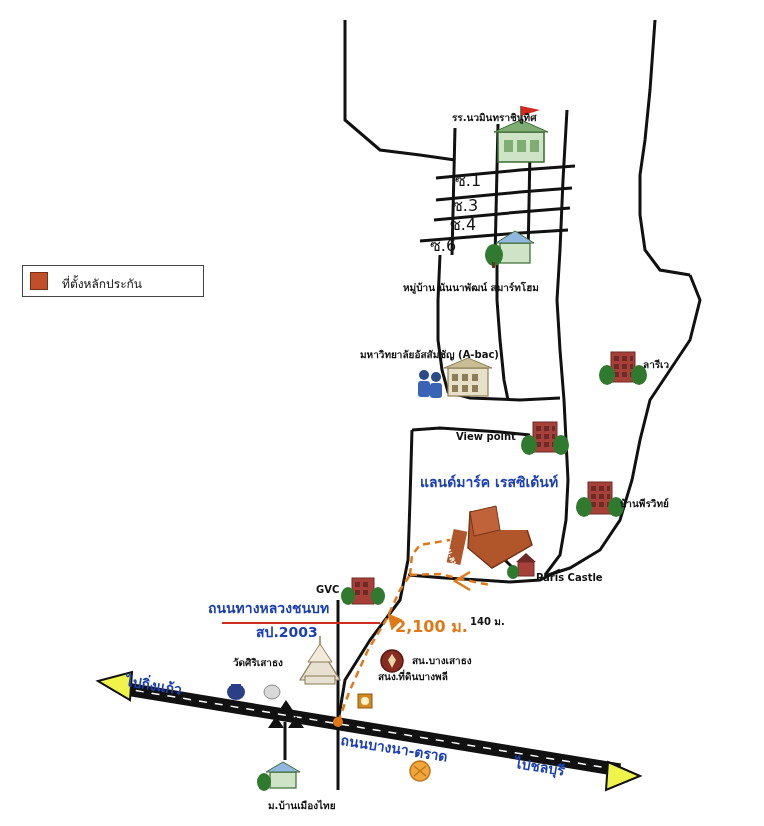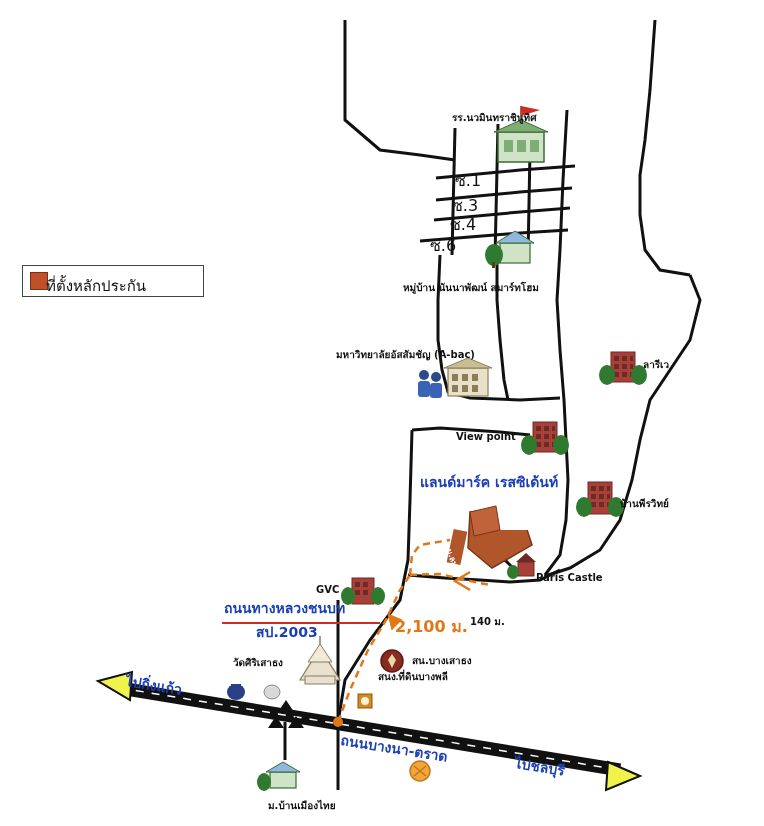--- a/index.html
+++ b/index.html
@@ -26,21 +26,21 @@
   .lbl.orange{color:#e07818;font-weight:bold;font-size:16px;}
   .legend-box{
     position:absolute;
     left:22px;top:265px;width:180px;height:30px;
     border:1px solid #444;background:#fff;
   }
   .legend-swatch{
     position:absolute;left:30px;top:272px;width:16px;height:16px;
     background:#c0502a;border:1px solid #7a2f17;
   }
-  .legend-text{position:absolute;left:46px;top:274px;font-size:15px;color:#111;}
+  .legend-text{position:absolute;left:62px;top:274px;font-size:12px;color:#111;}
   .dim-underline{
     position:absolute;left:222px;top:622px;width:158px;height:0;
     border-top:2px solid #d02b1e;
   }
 </style>
 </head>
 <body>
 
 <svg id="map" viewBox="0 0 764 826" xmlns="http://www.w3.org/2000/svg">
   <rect x="0" y="0" width="764" height="826" fill="#ffffff"></rect>
@@ -256,30 +256,30 @@
 <div class="legend-text">ที่ตั้งหลักประกัน</div>
 
 <div class="dim-underline"></div>
 
 <div class="lbl bold" style="left:452px;top:112px;">รร.นวมินทราชินูทิศ</div>
 <div class="lbl sm" style="left:455px;top:172px;">ซ.1</div>
 <div class="lbl sm" style="left:452px;top:197px;">ซ.3</div>
 <div class="lbl sm" style="left:450px;top:216px;">ซ.4</div>
 <div class="lbl sm" style="left:430px;top:237px;">ซ.6</div>
 <div class="lbl bold" style="left:403px;top:282px;">หมู่บ้าน นันนาพัฒน์ สมาร์ทโฮม</div>
-<div class="lbl bold" style="left:336px;top:349px;text-align:center;">มหาวิทยาลัยอัสสัมชัญ (A-bac)</div>
+<div class="lbl bold" style="left:360px;top:349px;text-align:center;">มหาวิทยาลัยอัสสัมชัญ (A-bac)</div>
 <div class="lbl bold" style="left:643px;top:359px;">ลารีเว</div>
 <div class="lbl bold" style="left:456px;top:431px;">View point</div>
 <div class="lbl blue" style="left:420px;top:475px;">แลนด์มาร์ค เรสซิเด้นท์</div>
 <div class="lbl bold" style="left:620px;top:498px;">บ้านพีรวิทย์</div>
 <div class="lbl bold" style="left:470px;top:572px;margin-top:44px;">140 ม.</div>
 <div class="lbl bold" style="left:536px;top:572px;">Paris Castle</div>
 <div class="lbl bold" style="left:316px;top:584px;">GVC</div>
 <div class="lbl orange" style="left:395px;top:618px;">2,100 ม.</div>
-<div class="lbl blue" style="left:224px;top:601px;">ถนนทางหลวงชนบท</div>
+<div class="lbl blue" style="left:208px;top:601px;">ถนนทางหลวงชนบท</div>
 <div class="lbl blue" style="left:256px;top:625px;">สป.2003</div>
 <div class="lbl bold" style="left:233px;top:657px;">วัดศิริเสาธง</div>
 <div class="lbl bold" style="left:412px;top:655px;">สน.บางเสาธง</div>
 <div class="lbl bold" style="left:378px;top:671px;font-family:Liberation Serif, serif;">สนง.ที่ดินบางพลี</div>
 <div class="lbl blue" style="left:127px;top:674px;transform:rotate(9deg);transform-origin:left top;">ไปกิ่งแก้ว</div>
 <div class="lbl blue" style="left:342px;top:733px;transform:rotate(9deg);transform-origin:left top;">ถนนบางนา-ตราด</div>
 <div class="lbl blue" style="left:516px;top:756px;transform:rotate(9deg);transform-origin:left top;">ไปชลบุรี</div>
 <div class="lbl bold" style="left:232px;top:800px;margin-left:36px;">ม.บ้านเมืองไทย</div>
 <div class="lbl white" style="left:452px;top:548px;transform:rotate(70deg);transform-origin:left top;">ม.ลม.</div>
 

